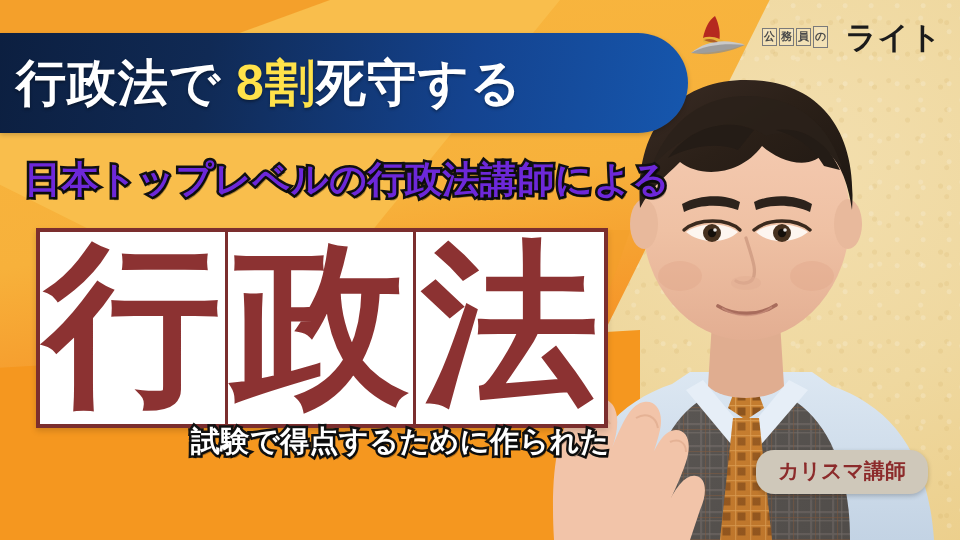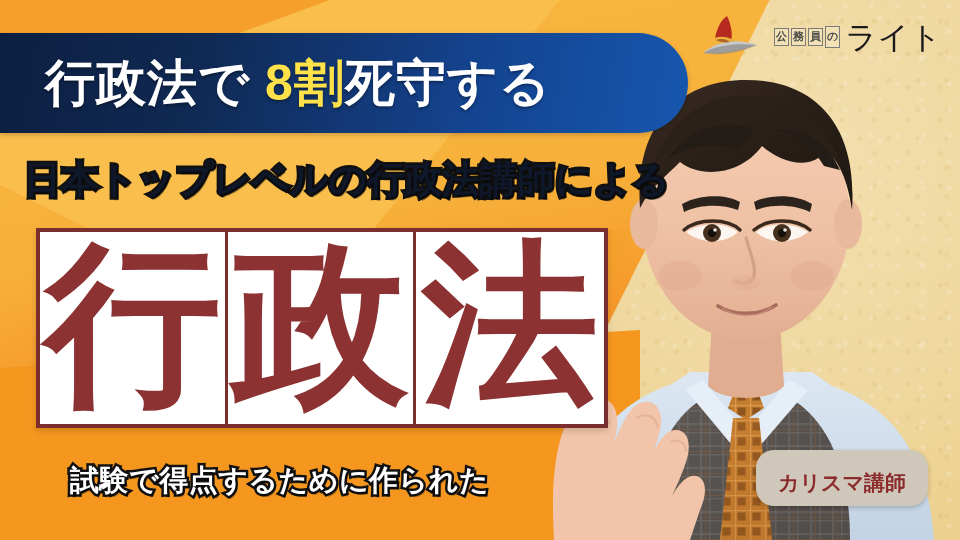--- a/index.html
+++ b/index.html
@@ -80,49 +80,49 @@
     color:#4A4A4A;
     border:1px solid #7a7a7a;
     padding:2px 1px 3px;
     font-weight:700;
     background:rgba(255,255,255,.18);
   }
   .logo-no { font-size:11px; color:#4A4A4A; font-weight:700;
              border:1px solid #7a7a7a; padding:2px 1px 3px;
              background:rgba(255,255,255,.18); }
   .logo-raito {
-    font-size:31px; font-weight:400; color:#1b1b1b;
-    letter-spacing:.5px; margin-left:5px;
+    font-size:31px; font-weight:700; color:#1b1b1b;
+    letter-spacing:.5px; margin-left:17px;
     line-height:1;
   }
   .logo-text-wrap { display:flex; align-items:center; }
 
   
   #title-banner {
     position:absolute; left:0; top:33px;
     width:688px; height:100px;
     background:linear-gradient(100deg,#0C1F40 0%,#102A55 30%,#14438F 68%,#1657AE 100%);
     border-radius:0 52px 52px 0;
     display:flex; align-items:center;
     z-index:30;
     box-shadow:0 2px 5px rgba(0,0,0,.18);
   }
   #title-text {
-    margin-left:45px;
+    margin-left:16px;
     font-size:50px; font-weight:900; color:#FFFFFF;
     letter-spacing:1px; white-space:nowrap;
     text-shadow:0 2px 3px rgba(0,0,0,.35);
   }
   #title-text .hl { color:#FFE24A; }
 
   
   #subtitle {
     position:absolute; left:24px; top:155px;
     font-size:37px; font-weight:900;
-    color:#0f172a;
+    color:#6d28d9;
     letter-spacing:.5px; white-space:nowrap;
     z-index:30;
     -webkit-text-stroke:5px #111;
     paint-order:stroke fill;
     text-shadow:2px 3px 0 rgba(0,0,0,.35);
   }
 
   
   #kanji-row {
     position:absolute; left:36px; top:228px;
@@ -141,43 +141,42 @@
   .kanji-cell:last-child { border-right:none; }
   .kanji-cell span {
     font-family:"DejaVu Serif","Liberation Serif",serif;
     font-size:176px; font-weight:900; line-height:.92;
     color:#8C3232;
     transform:translateY(-4px);
   }
 
   
   #caption {
-    position:absolute; left:70px; top:466px;
-    width:540px; text-align:left;
+    position:absolute; left:70px; top:424px;
+    width:540px; text-align:right;
     z-index:30;
-    font-family:Liberation Mono, monospace;
   }
   #caption div {
     font-size:29px; font-weight:900; color:#ffffff;
     line-height:1.18; letter-spacing:.5px; white-space:nowrap;
     -webkit-text-stroke:5px #111;
     paint-order:stroke fill;
     text-shadow:2px 3px 0 rgba(0,0,0,.30);
   }
 
   
   #person { position:absolute; right:0; top:0; width:420px; height:540px; z-index:20; }
   #person svg { display:block; width:100%; height:100%; }
 
   
   #name-badge {
     position:absolute; right:32px; top:450px;
     background:#CFC8BA;
     border-radius:18px;
-    padding:20px 22px 10px;
+    padding:8px 22px 10px;
     text-align:center;
     z-index:45;
     box-shadow:0 2px 5px rgba(0,0,0,.22);
   }
   #name-badge div {
     font-size:21px; font-weight:900; color:#8C2B2B;
     line-height:1.22; white-space:nowrap;
   }
 </style>
 </head>

